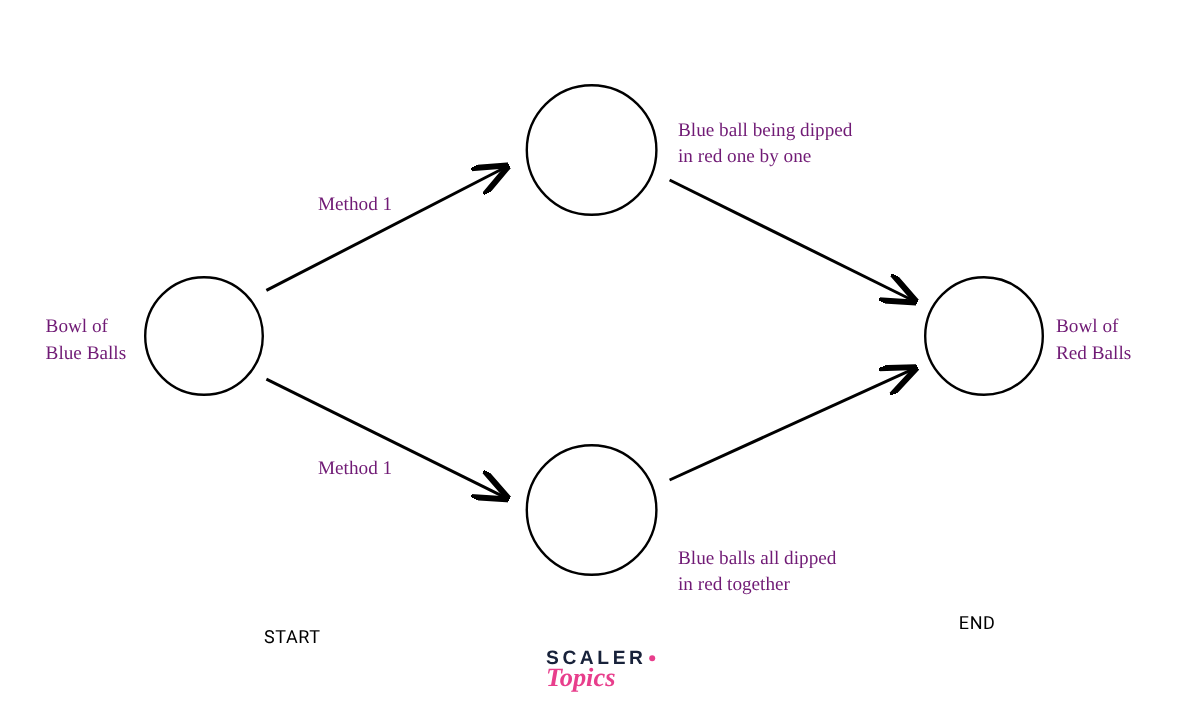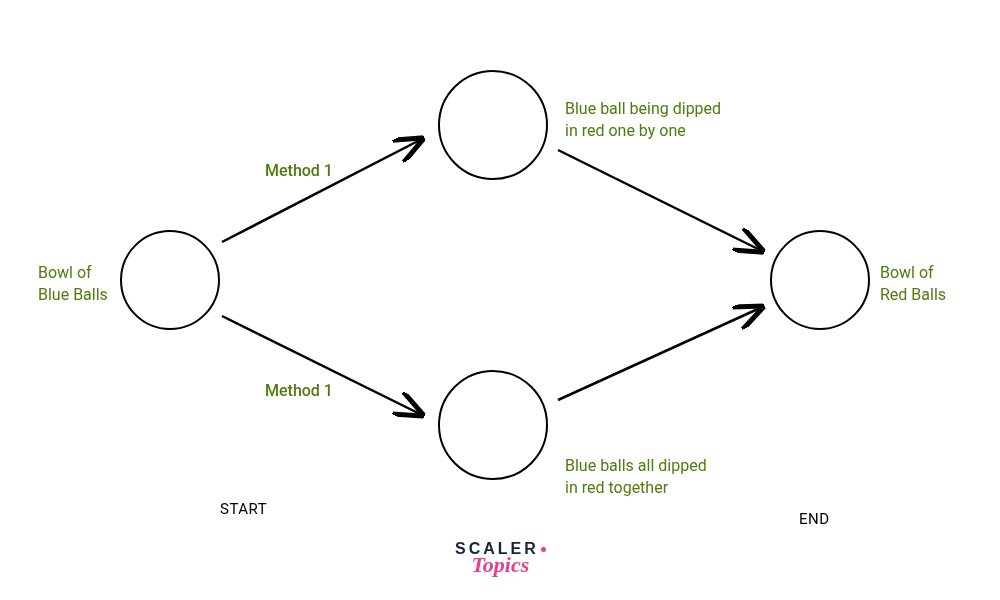--- a/index.html
+++ b/index.html
@@ -14,39 +14,39 @@
     .circle {
       position: absolute;
       border: 2.5px solid #000;
       border-radius: 50%;
       background: #fff;
     }
     .label {
       position: absolute;
       font-size: 16px;
       line-height: 1.35;
-      color: #4d7c0f;
+      color: #701a75;
+      font-family: Liberation Serif, serif;
     }
     .footer-label {
       position: absolute;
       font-size: 15px;
       letter-spacing: 0.5px;
       color: #000;
     }
     svg.arrows {
       position: absolute;
       top: 0;
       left: 0;
       width: 1000px;
       height: 600px;
       pointer-events: none;
     }
     .logo {
       position: absolute;
-      text-align: center;
       font-weight: 700;
     }
     .logo .scaler {
       font-family: sans-serif;
       font-size: 16px;
       letter-spacing: 3px;
       color: #18223a;
       font-weight: 800;
     }
     .logo .topics {
@@ -110,21 +110,21 @@
 Red Balls</span>
 </div>
 
 <div class="label" style="left:265px; top:160px; font-weight:500;">
   <span>Method 1</span>
 </div>
 <div class="label" style="left:265px; top:380px; font-weight:500;">
   <span>Method 1</span>
 </div>
 
-<div class="footer-label" style="left:220px; top:500px;">
+<div class="footer-label" style="left:220px; top:522px;">
   <span>START</span>
 </div>
 <div class="footer-label" style="left:775px; top:510px;margin-left:24px;">
   <span>END</span>
 </div>
 
 <div class="logo" style="left:455px; top:540px;">
   <div class="scaler">
     <span>SCALER</span><span class="dot"></span>
   </div>

